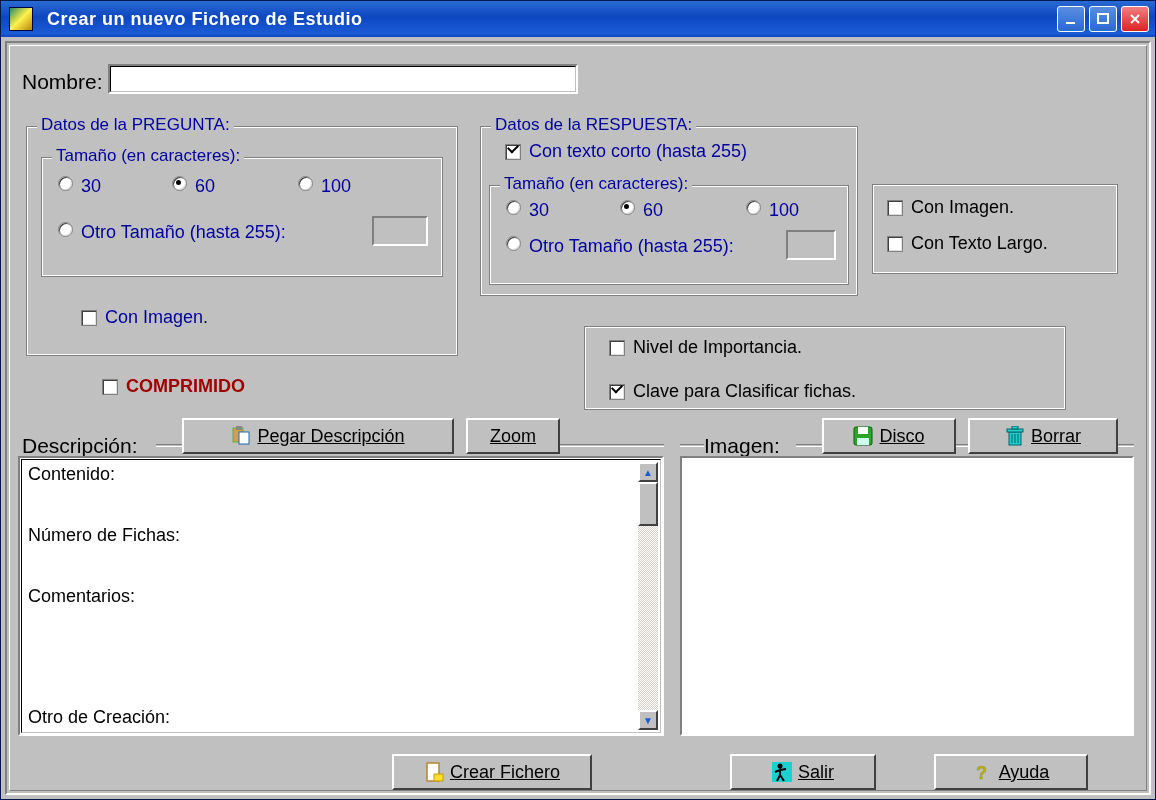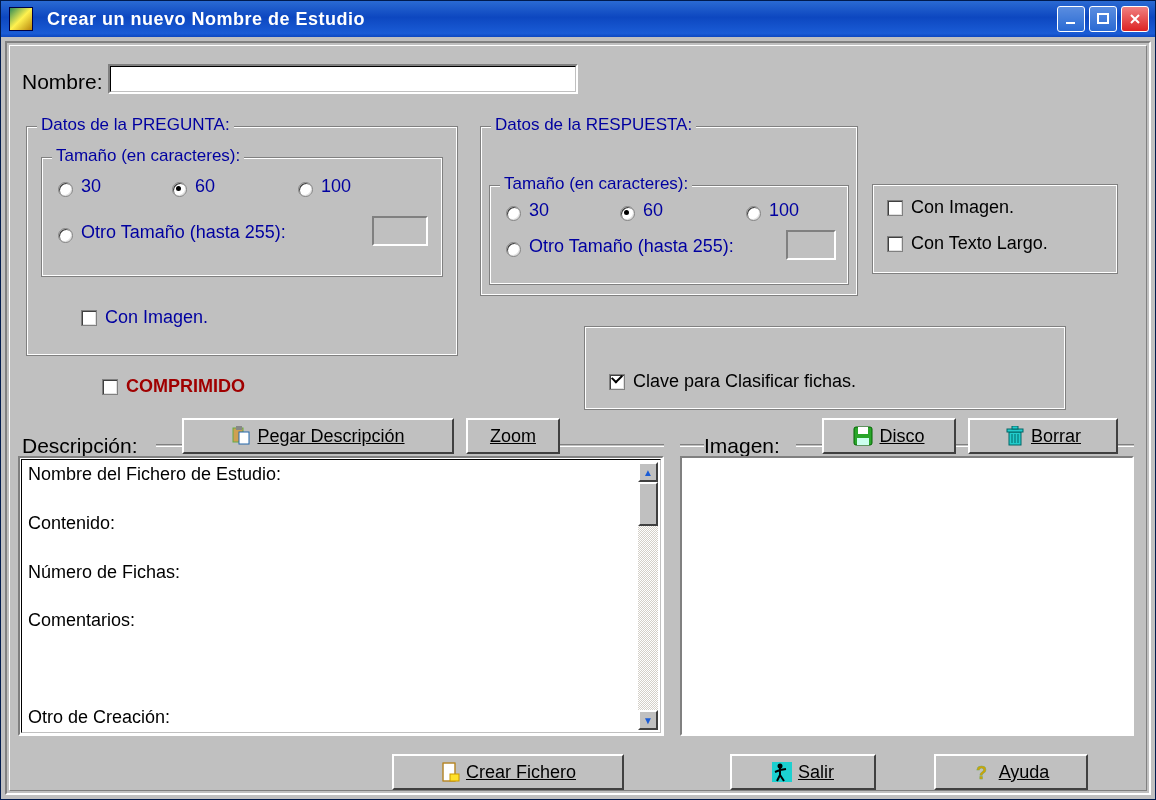--- a/index.html
+++ b/index.html
@@ -126,21 +126,21 @@
     background: #c0c0c0;
     border: 2px solid;
     border-color: #808080 #fff #fff #808080;
     box-sizing: border-box;
   }
 
   
   .radio {
     position: absolute;
     display: flex;
-    align-items: flex-end;
+    align-items: flex-start;
     gap: 8px;
     color: #0000a0;
     font-size: 18px;
   }
   .radio .dot {
     width: 13px; height: 13px;
     border-radius: 50%;
     background: #fff;
     border: 1px solid #808080;
     box-shadow: inset 1px 1px 0 #404040, inset -1px -1px 0 #e0e0e0;
@@ -256,21 +256,21 @@
   
   .ico { width:20px; height:20px; display:inline-block; }
 </style>
 </head>
 <body>
 
 <div class="window">
 
   <div class="titlebar">
     <span class="app-icon"></span>
-    <span class="title-text">Crear un nuevo Nombre de Estudio</span>
+    <span class="title-text">Crear un nuevo Fichero de Estudio</span>
     <div class="win-buttons">
       <div class="win-btn">
         <svg viewBox="0 0 14 14">
             <rect x="2" y="10" width="9" height="2" fill="#fff"></rect>
           </svg>
       </div>
       <div class="win-btn">
         <svg viewBox="0 0 14 14">
             <rect x="2" y="2" width="10" height="9" fill="none" stroke="#fff" stroke-width="2"></rect>
           </svg>
@@ -325,20 +325,24 @@
       </div>
 
       <span class="check" style="left:92px; top:330px;">
         <span class="box"></span>
         <span class="lbl" style="color:#a00000; font-weight:bold;">COMPRIMIDO</span>
       </span>
 
       <div class="groupbox" style="left:470px; top:80px; width:376px; height:168px;">
         <span class="group-label">Datos de la RESPUESTA:</span>
 
+        <span class="check checked" style="left:24px; top:14px;">
+          <span class="box"></span>
+              <span class="lbl" style="color:#0000a0">Con texto corto (hasta 255)</span>
+        </span>
 
         <div class="groupbox" style="left:8px; top:58px; width:358px; height:98px;">
           <span class="group-label">Tamaño (en caracteres):</span>
           <span class="radio" style="left:16px; top:14px;">
             <span class="dot"></span>
                 <span class="lbl">30</span>
           </span>
           <span class="radio checked" style="left:130px; top:14px;">
             <span class="dot"></span>
                 <span class="lbl">60</span>
@@ -360,21 +364,25 @@
           <span class="box"></span>
               <span class="lbl" style="color:#000">Con Imagen.</span>
         </span>
         <span class="check" style="left:14px; top:48px;">
           <span class="box"></span>
               <span class="lbl" style="color:#000">Con Texto Largo.</span>
         </span>
       </div>
 
       <div class="groupbox" style="left:574px; top:280px; width:480px; height:82px;">
-        <span class="check checked" style="left:24px; top:44px;">
+        <span class="check" style="left:24px; top:10px;">
+          <span class="box"></span>
+              <span class="lbl" style="color:#000">Nivel de Importancia.</span>
+        </span>
+        <span class="check checked" style="left:24px; top:54px;">
           <span class="box"></span>
               <span class="lbl" style="color:#000">Clave para Clasificar fichas.</span>
         </span>
       </div>
 
       <span class="static-lbl" style="left:12px; top:388px;">Descripción:</span>
 
       <div style="position:absolute; left:146px; top:398px; width:26px; height:1px; border-top:1px solid #808080; border-bottom:1px solid #fff;"></div>
 
       <div class="btn no-ul" style="left:172px; top:372px; width:272px; height:36px;">
@@ -388,21 +396,20 @@
         <span style="text-decoration:underline">Pegar Descripción</span>
       </div>
       <div class="btn" style="left:456px; top:372px; width:94px; height:36px;">
         <span>Zoom</span>
       </div>
       <div style="position:absolute; left:550px; top:398px; width:104px; height:1px; border-top:1px solid #808080; border-bottom:1px solid #fff;"></div>
 
       <div class="sunken-panel" style="left:8px; top:410px; width:646px; height:280px;">
         <div class="inner">
           <div style="position:absolute; left:0; top:0; right:22px; bottom:0; display:flex; flex-direction:column; justify-content:space-between; padding:4px 0;">
-            <div class="desc-line">Nombre del Fichero de Estudio:</div>
             <div class="desc-line">Contenido:</div>
             <div class="desc-line">Número de Fichas:</div>
             <div class="desc-line">Comentarios:</div>
             <div class="desc-line" style="height:20px"></div>
             <div class="desc-line">Otro de Creación:</div>
           </div>
           <div class="vscroll">
             <div class="arrow">▲</div>
             <div class="track">
                   <div class="thumb"></div>
@@ -438,21 +445,21 @@
               </svg>
         </span>
         <span style="text-decoration:underline">Borrar</span>
       </div>
       <div style="position:absolute; left:946px; top:398px; width:12px; height:1px; border-top:1px solid #808080; border-bottom:1px solid #fff;"></div>
       <div style="position:absolute; left:1108px; top:398px; width:16px; height:1px; border-top:1px solid #808080; border-bottom:1px solid #fff;"></div>
 
       <div class="sunken-panel" style="left:670px; top:410px; width:454px; height:280px; background:#fff;">
       </div>
 
-      <div class="btn no-ul" style="left:382px; top:708px; width:232px; height:36px;">
+      <div class="btn no-ul" style="left:382px; top:708px; width:200px; height:36px;">
         <span class="ico">
           <svg viewBox="0 0 20 20">
                 <rect x="3" y="1" width="12" height="18" fill="#fff" stroke="#888"></rect>
                 <rect x="3" y="1" width="12" height="18" fill="none" stroke="#c80"></rect>
                 <rect x="10" y="12" width="9" height="7" fill="#ffe12a" stroke="#c90"></rect>
               </svg>
         </span>
         <span style="text-decoration:underline">Crear Fichero</span>
       </div>
       <div class="btn no-ul" style="left:720px; top:708px; width:146px; height:36px;">

